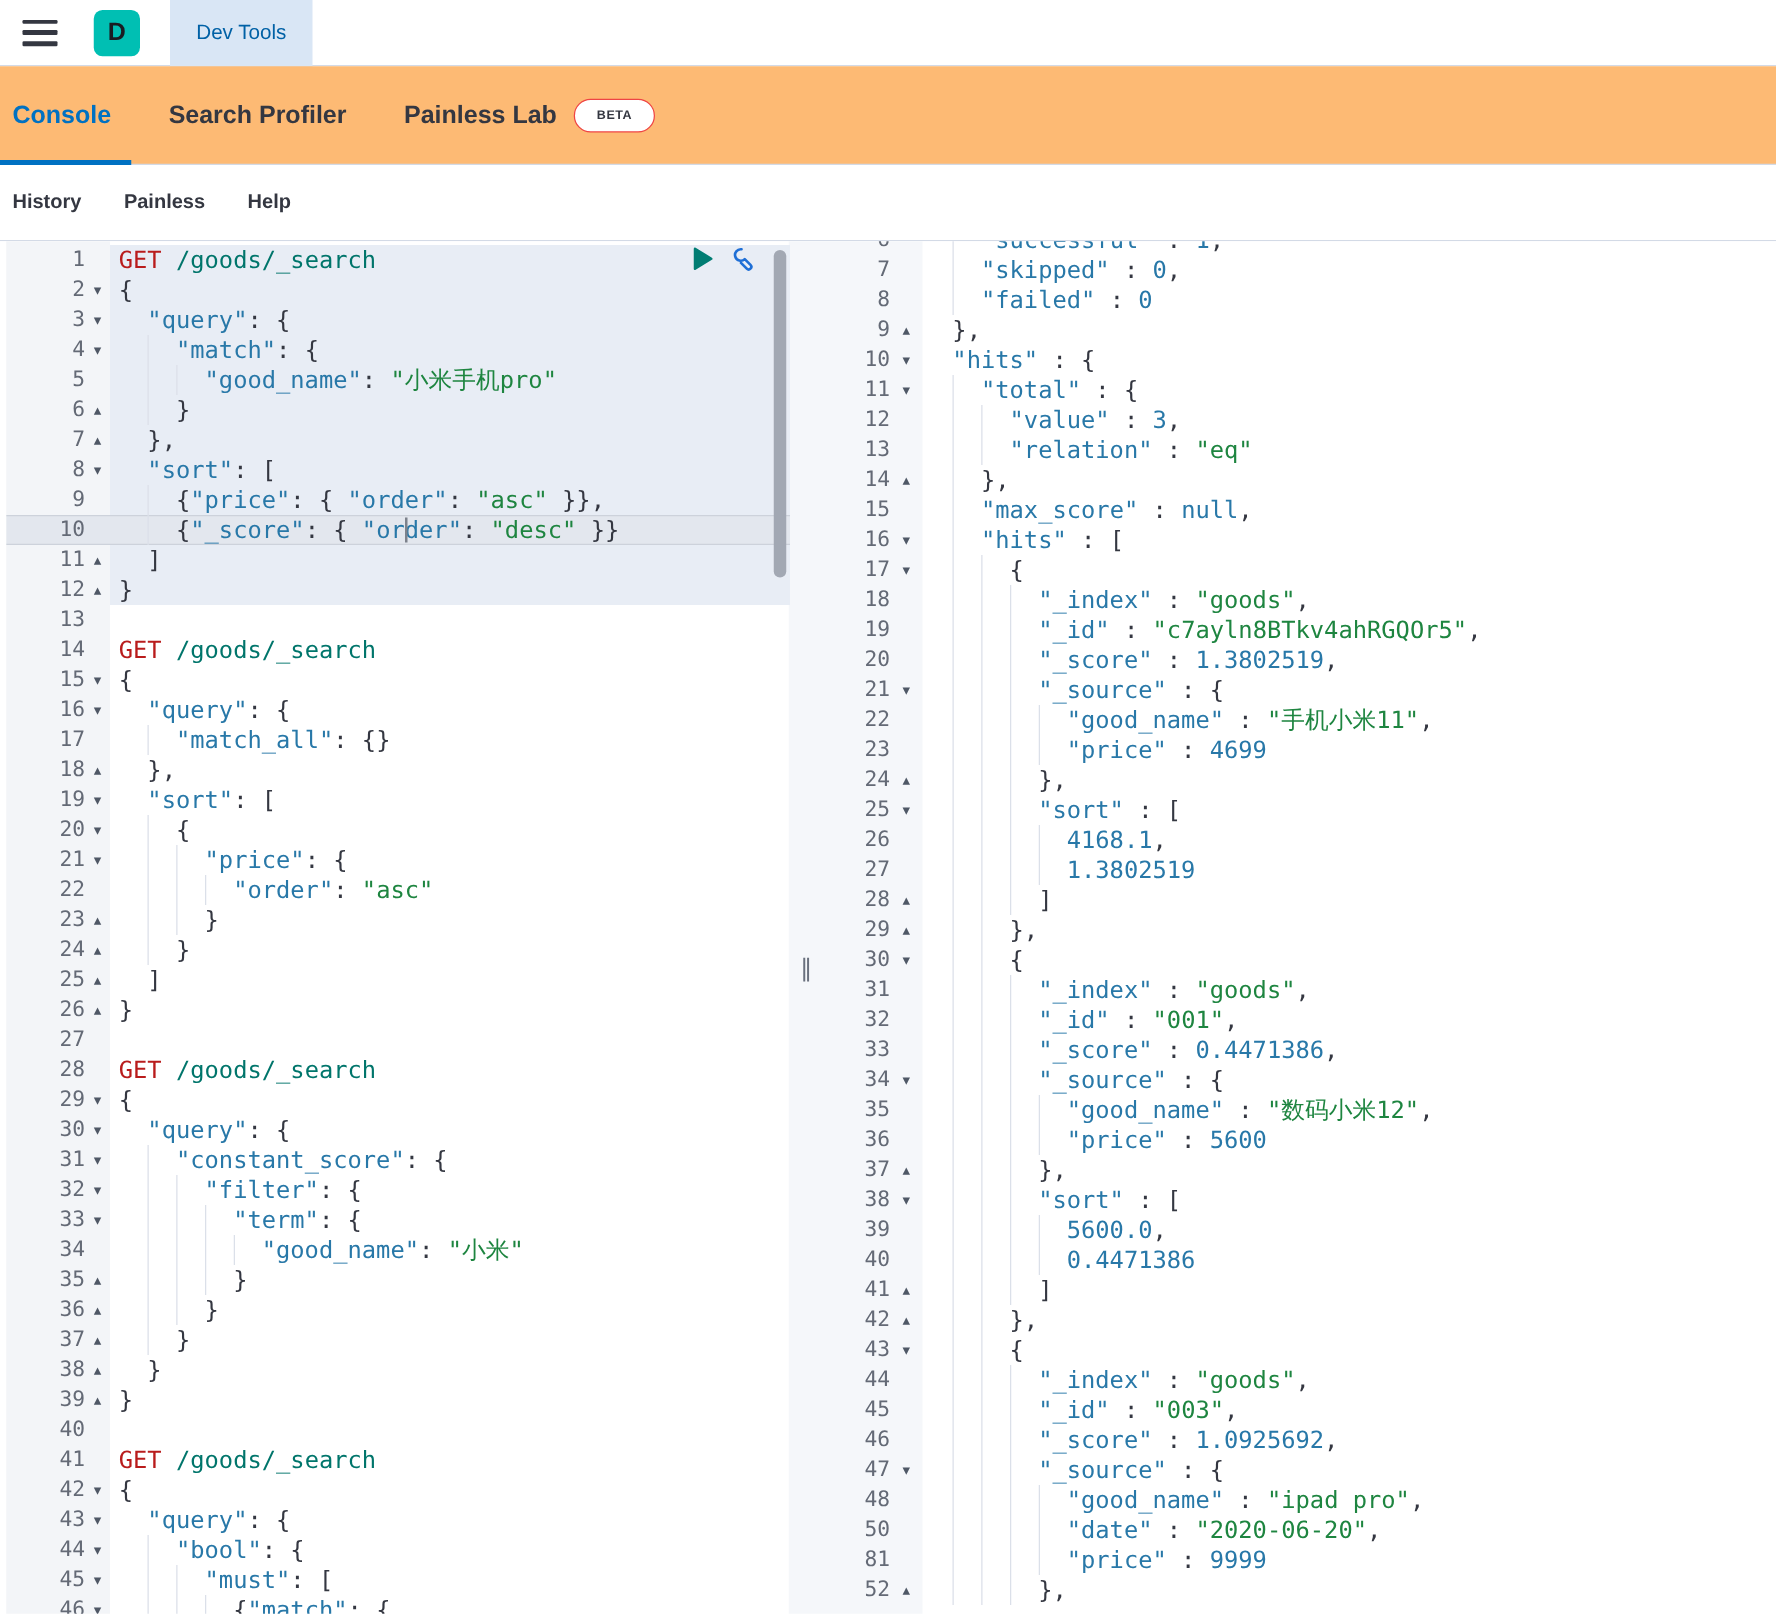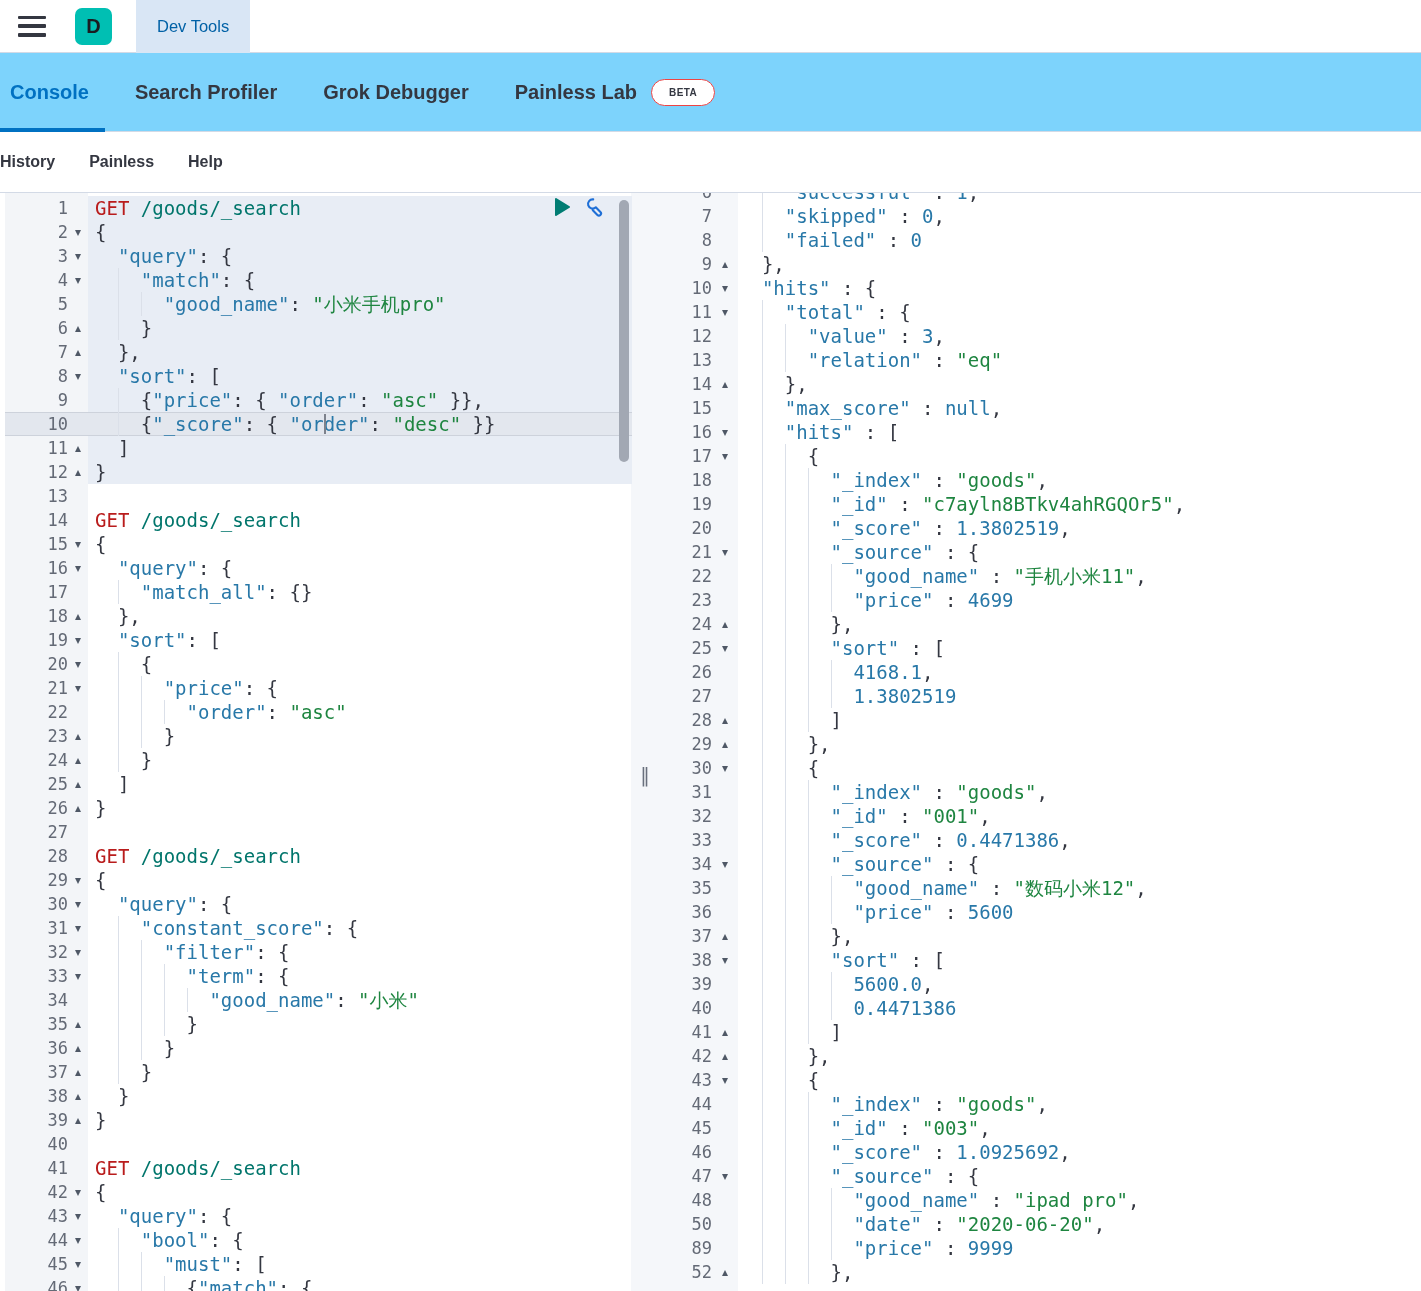--- a/index.html
+++ b/index.html
@@ -9,32 +9,32 @@
   }
   
   .topbar{position:absolute;left:0;top:0;right:0;height:52px;background:#fff;border-bottom:1px solid #d3dae6;display:flex;align-items:center;}
   .hamburger{width:28px;height:21px;margin-left:18px;display:flex;flex-direction:column;justify-content:space-between;cursor:pointer;}
   .hamburger span{display:block;height:3.5px;background:#343741;border-radius:1px;}
   .logo-badge{width:37px;height:37px;margin-left:29px;border-radius:7px;background:#00bfb3;color:#1a1c21;
     display:flex;align-items:center;justify-content:center;font-size:20px;font-weight:700;cursor:pointer;}
   .breadcrumb-pill{margin-left:24px;height:37px;padding:16px 21px;border-radius:7px;background:#d9e6f5;color:#0061a6;
     display:flex;align-items:center;font-size:16.5px;font-weight:500;cursor:pointer;}
   
-  .tabsbar{position:absolute;left:0;top:53px;right:0;height:78px;background:#7dd3fc;border-bottom:1px solid #d3dae6;
+  .tabsbar{position:absolute;left:0;top:53px;right:0;height:78px;background:#fdba74;border-bottom:1px solid #d3dae6;
     display:flex;align-items:center;}
   .tab{height:100%;display:flex;align-items:center;padding:0 16px;margin-left:14px;font-size:20px;font-weight:600;
     color:#343741;cursor:pointer;position:relative;white-space:nowrap;}
   .tab:first-child{margin-left:0;padding-left:10px;}
   .tab.active{color:#0071c2;}
   .tab.active::after{content:"";position:absolute;left:0;right:0;bottom:-1px;height:4px;background:#0071c2;}
   .beta-badge{margin-left:14px;padding:7px 17px;border:1px solid #ef4444;border-radius:17px;background:#fff;
     font-size:10px;font-weight:700;letter-spacing:.4px;color:#343741;}
   
   .menubar{position:absolute;left:0;top:132px;right:0;height:60px;background:#fff;border-bottom:1px solid #d3dae6;
-    display:flex;align-items:center;column-gap:34px;}
+    display:flex;align-items:center;padding-left:10px;column-gap:34px;}
   .menu-item{font-size:16px;font-weight:600;color:#343741;cursor:pointer;}
   
   .editors{position:absolute;left:0;top:193px;right:0;bottom:0;background:#fff;}
   .gutter-strip-left{position:absolute;left:5px;top:0;bottom:0;width:83px;background:#f3f5f8;}
   .mid-strip{position:absolute;left:631px;top:0;bottom:0;width:107px;background:#f5f7fa;}
   .left-editor{position:absolute;left:5px;top:0;bottom:0;width:627px;overflow:hidden;}
   .right-editor{position:absolute;left:660px;top:0;bottom:0;right:0;overflow:hidden;}
   .rows{position:relative;}
   .left-editor .rows{padding-top:3px;}
   .right-editor .rows{margin-top:-13px;}
@@ -77,23 +77,20 @@
   <div class="logo-badge">D</div>
   <div class="breadcrumb-pill">Dev Tools</div>
 </header>
 
 <nav class="tabsbar" id="tabsbar">
     <div class="tab active">
       <span>Console</span>
     </div>
     <div class="tab">
       <span>Search Profiler</span>
-    </div>
-    <div class="tab">
-      <span>Grok Debugger</span>
     </div>
     <div class="tab">
       <span>Painless Lab</span>
       <span class="beta-badge">BETA</span>
     </div>
   </nav>
 
 <nav class="menubar" id="menubar">
     <div class="menu-item">History</div>
     <div class="menu-item">Painless</div>
@@ -194,21 +191,21 @@
         <div class="row"><div class="g"><span class="num">40</span><span class="fold"></span></div><div class="c"><span class="ig ig0"></span><span class="ig"></span><span class="ig"></span><span class="ig"></span><span class="ig"></span><span class="tk-v">0.4471386</span></div></div>
         <div class="row"><div class="g"><span class="num">41</span><span class="fold">▴</span></div><div class="c"><span class="ig ig0"></span><span class="ig"></span><span class="ig"></span><span class="ig"></span><span class="tk-p">]</span></div></div>
         <div class="row"><div class="g"><span class="num">42</span><span class="fold">▴</span></div><div class="c"><span class="ig ig0"></span><span class="ig"></span><span class="ig"></span><span class="tk-p">},</span></div></div>
         <div class="row"><div class="g"><span class="num">43</span><span class="fold">▾</span></div><div class="c"><span class="ig ig0"></span><span class="ig"></span><span class="ig"></span><span class="tk-p">{</span></div></div>
         <div class="row"><div class="g"><span class="num">44</span><span class="fold"></span></div><div class="c"><span class="ig ig0"></span><span class="ig"></span><span class="ig"></span><span class="ig"></span><span class="tk-k">"_index"</span><span class="tk-p"> : </span><span class="tk-s">"goods"</span><span class="tk-p">,</span></div></div>
         <div class="row"><div class="g"><span class="num">45</span><span class="fold"></span></div><div class="c"><span class="ig ig0"></span><span class="ig"></span><span class="ig"></span><span class="ig"></span><span class="tk-k">"_id"</span><span class="tk-p"> : </span><span class="tk-s">"003"</span><span class="tk-p">,</span></div></div>
         <div class="row"><div class="g"><span class="num">46</span><span class="fold"></span></div><div class="c"><span class="ig ig0"></span><span class="ig"></span><span class="ig"></span><span class="ig"></span><span class="tk-k">"_score"</span><span class="tk-p"> : </span><span class="tk-v">1.0925692</span><span class="tk-p">,</span></div></div>
         <div class="row"><div class="g"><span class="num">47</span><span class="fold">▾</span></div><div class="c"><span class="ig ig0"></span><span class="ig"></span><span class="ig"></span><span class="ig"></span><span class="tk-k">"_source"</span><span class="tk-p"> : {</span></div></div>
         <div class="row"><div class="g"><span class="num">48</span><span class="fold"></span></div><div class="c"><span class="ig ig0"></span><span class="ig"></span><span class="ig"></span><span class="ig"></span><span class="ig"></span><span class="tk-k">"good_name"</span><span class="tk-p"> : </span><span class="tk-s">"ipad pro"</span><span class="tk-p">,</span></div></div>
         <div class="row"><div class="g"><span class="num">50</span><span class="fold"></span></div><div class="c"><span class="ig ig0"></span><span class="ig"></span><span class="ig"></span><span class="ig"></span><span class="ig"></span><span class="tk-k">"date"</span><span class="tk-p"> : </span><span class="tk-s">"2020-06-20"</span><span class="tk-p">,</span></div></div>
-        <div class="row"><div class="g"><span class="num">89</span><span class="fold"></span></div><div class="c"><span class="ig ig0"></span><span class="ig"></span><span class="ig"></span><span class="ig"></span><span class="ig"></span><span class="tk-k">"price"</span><span class="tk-p"> : </span><span class="tk-v">9999</span></div></div>
+        <div class="row"><div class="g"><span class="num">81</span><span class="fold"></span></div><div class="c"><span class="ig ig0"></span><span class="ig"></span><span class="ig"></span><span class="ig"></span><span class="ig"></span><span class="tk-k">"price"</span><span class="tk-p"> : </span><span class="tk-v">9999</span></div></div>
         <div class="row"><div class="g"><span class="num">52</span><span class="fold">▴</span></div><div class="c"><span class="ig ig0"></span><span class="ig"></span><span class="ig"></span><span class="ig"></span><span class="tk-p">},</span></div></div>
       </div>
   </div>
 
   <div class="send-btn" title="">
     <svg width="20" height="20" viewBox="0 0 20 20">
       <polygon points="4,2 17,10 4,18" fill="#017d73" stroke="#017d73" stroke-width="2" stroke-linejoin="round"></polygon>
     </svg>
   </div>
   <div class="wrench-btn">

